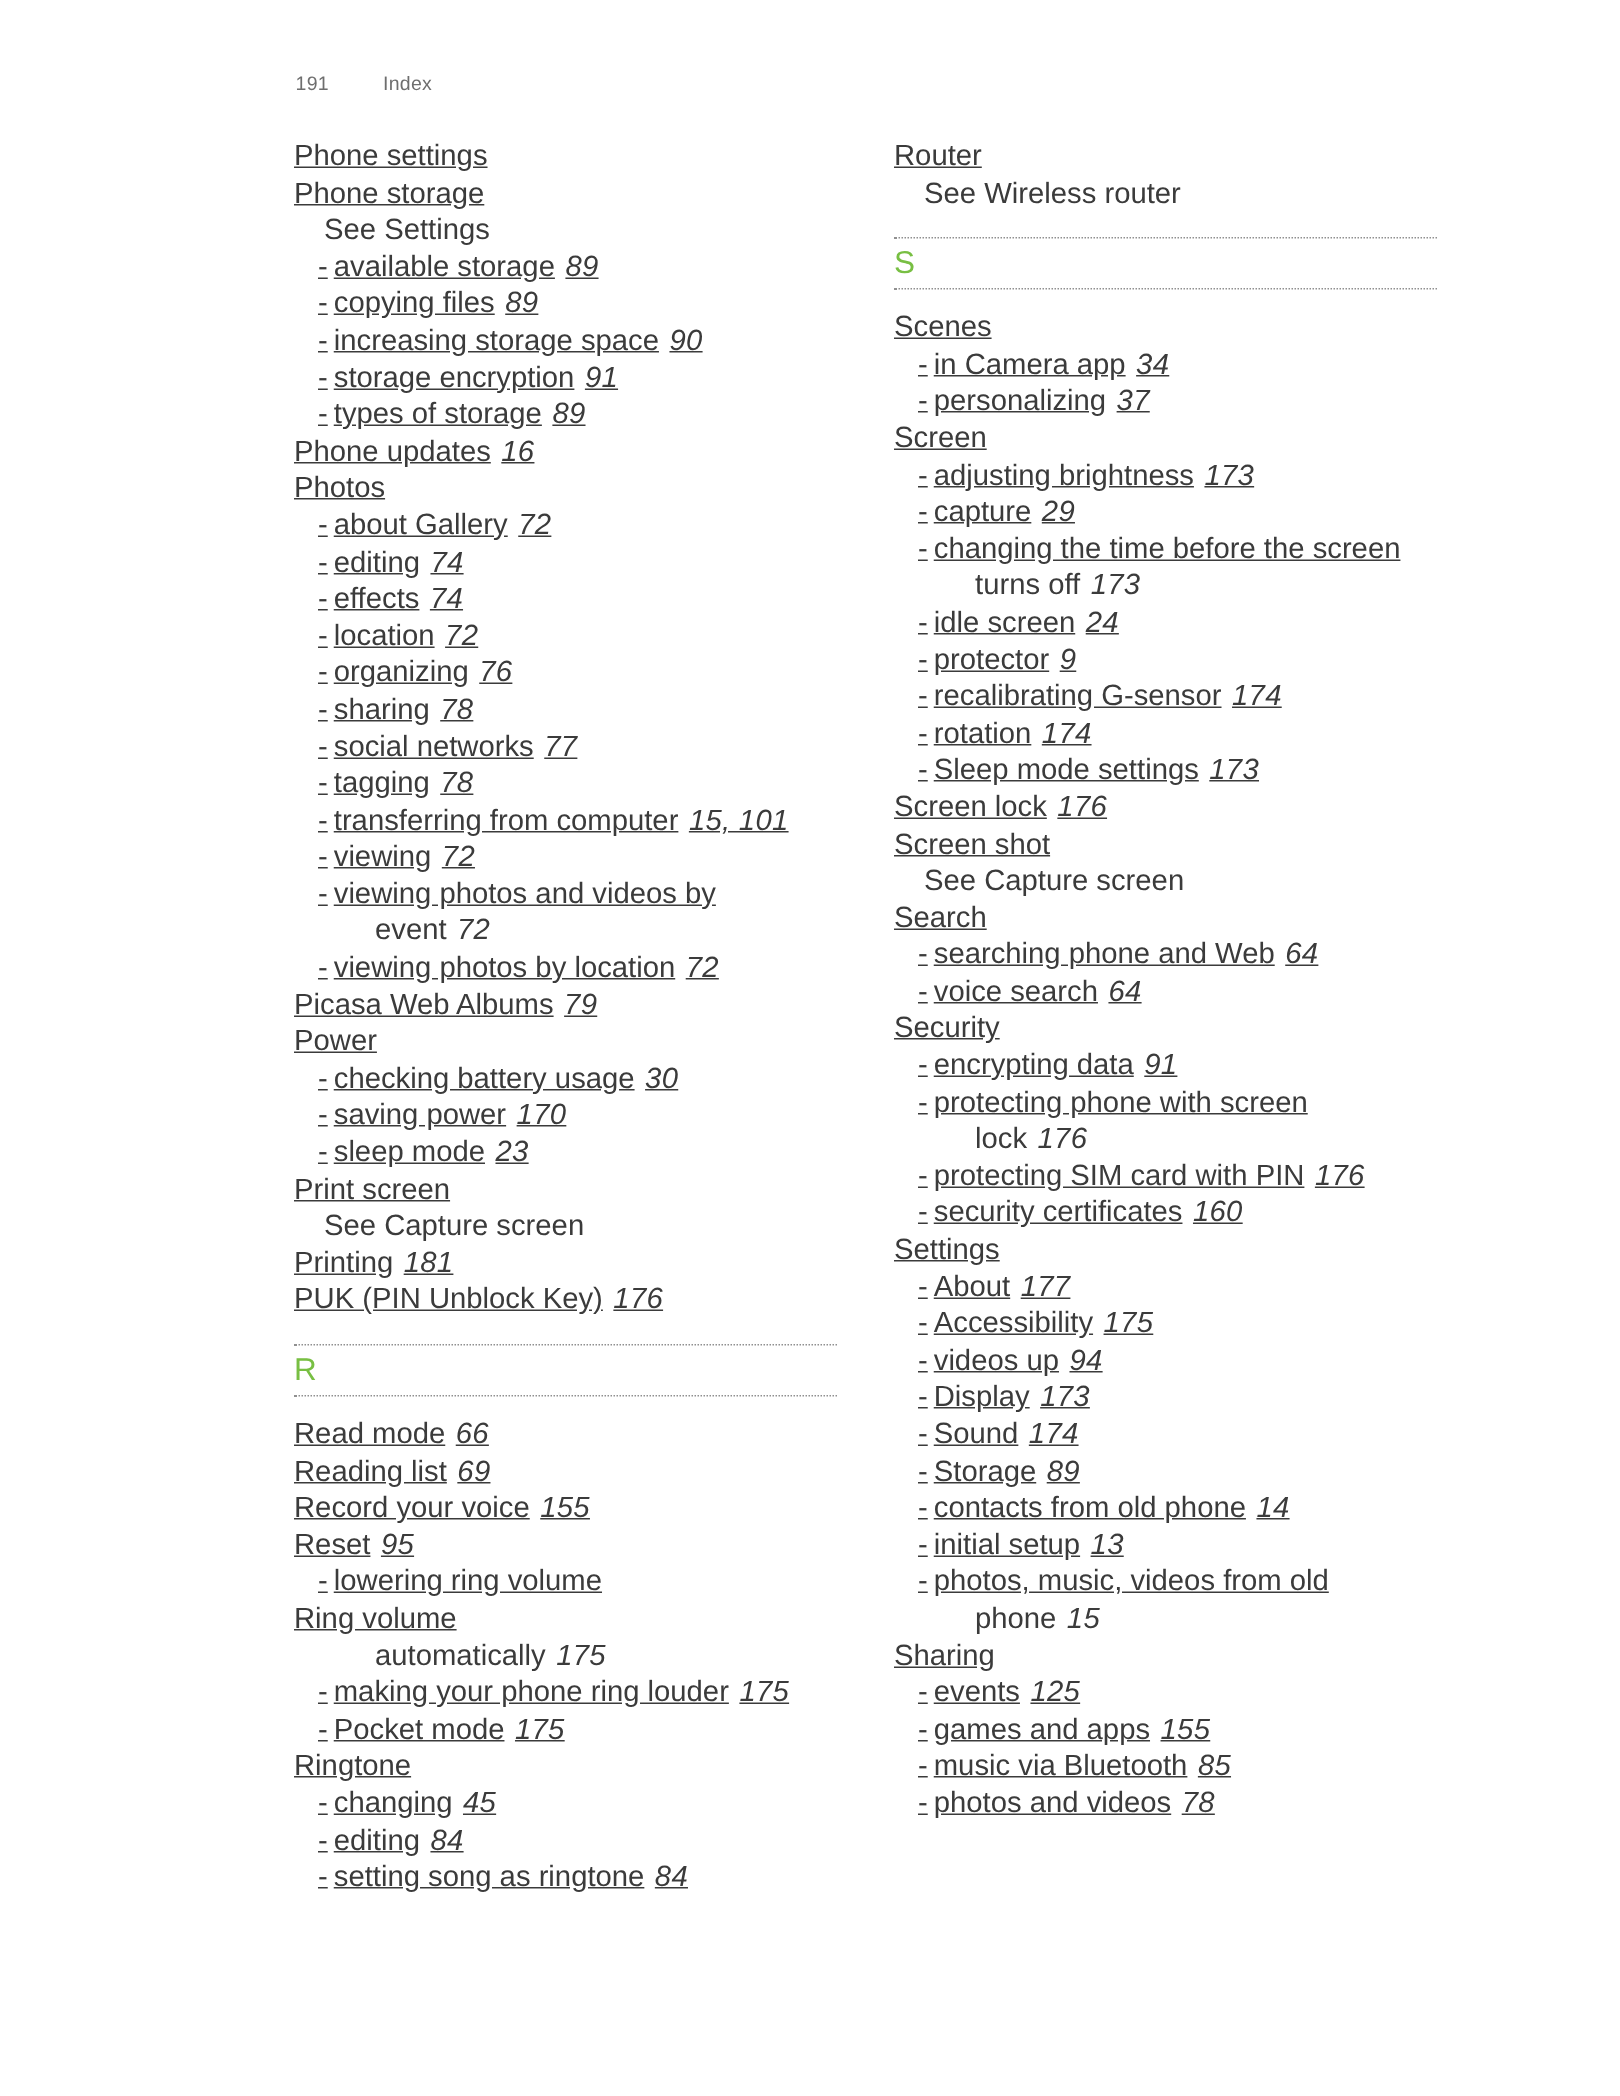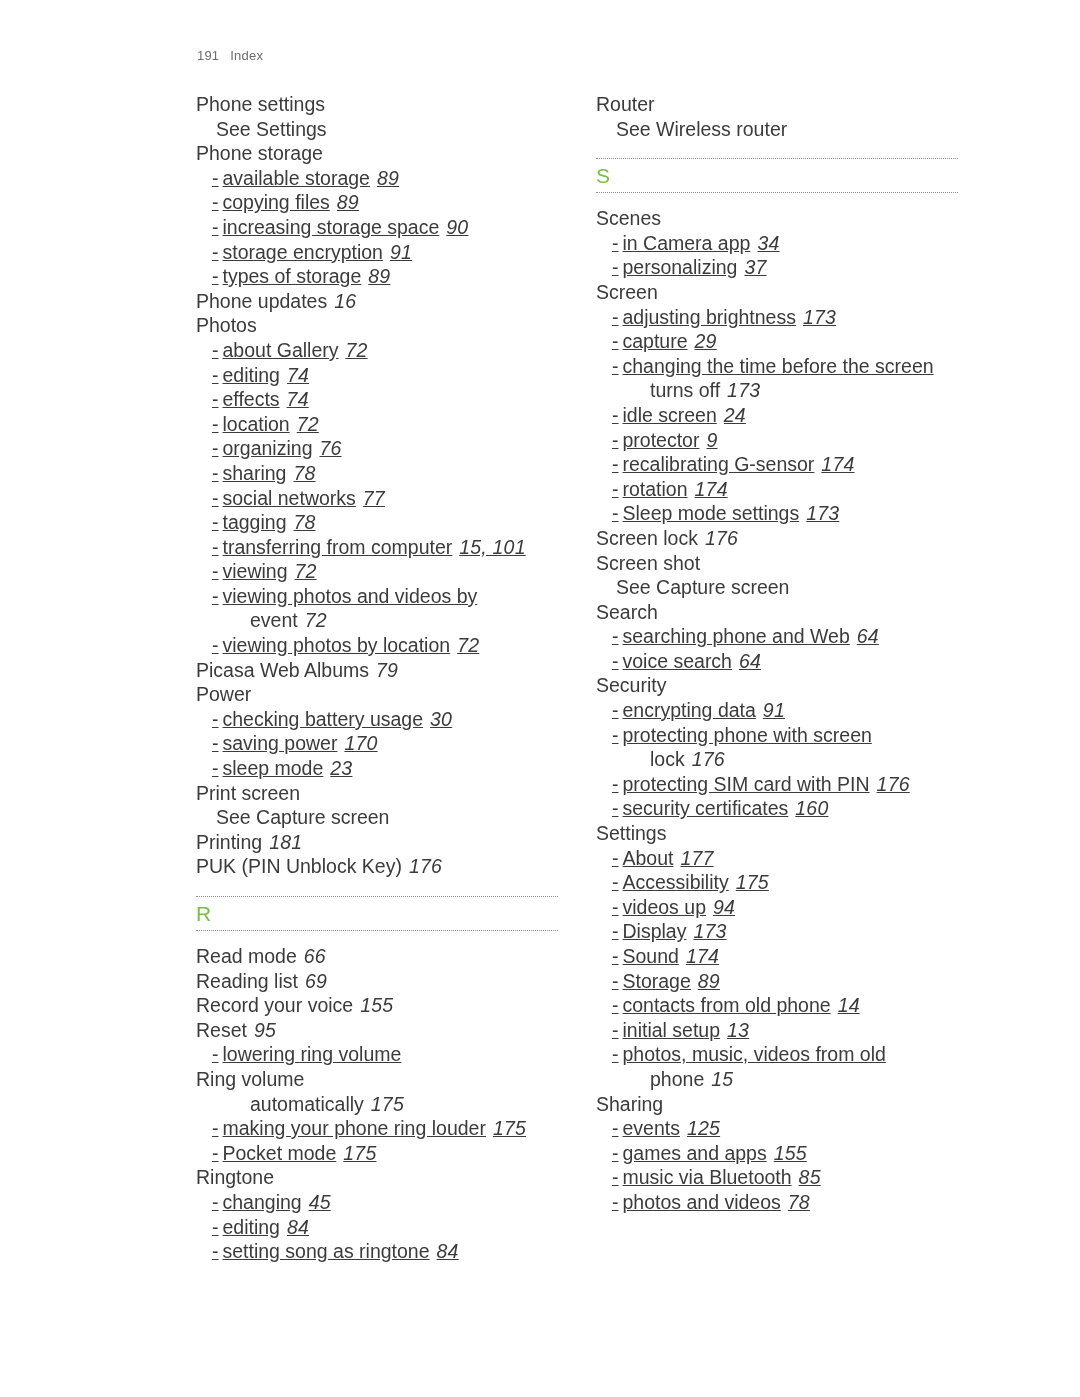--- a/index.html
+++ b/index.html
@@ -22,21 +22,21 @@
   
   .page-header {
     position: absolute;
     left: 197px;
     top: 48px;
     font-size: 13px;
     color: #6e6e6e;
     letter-spacing: 0.2px;
     white-space: nowrap;
   }
-  .page-header .folio { margin-right: 11px; }
+  .page-header .folio { margin-right: 36px; }
 
   
   .columns {
     position: absolute;
     left: 0;
     top: 92px;
     width: 1080px;
   }
   .col {
     position: absolute;
@@ -47,21 +47,21 @@
   .col-right { left: 596px; }
 
   
   .entry {
     font-size: 19.5px;
     line-height: 24.6px;
     color: #3b3b3b;
     font-weight: 300;
     white-space: nowrap;
   }
-  .entry.lvl0 { padding-left: 0; }
+  .entry.lvl0 { padding-left: 0; text-decoration: underline; }
   .entry.lvl1 { padding-left: 16px; text-decoration: underline; }      
   .entry.lvl2 { padding-left: 20px; }      
   .entry.cont { padding-left: 54px; }      
   .entry .pg {
     font-style: italic;
     margin-left: 7px;
     letter-spacing: 0.2px;
   }
   .entry .dash { margin-right: 4px; }
 
@@ -88,22 +88,22 @@
 
 <div class="page">
 
   <div class="page-header" style="color: rgb(110, 110, 110);">
     <span class="folio">191</span><span>Index</span>
   </div>
 
   <div class="columns">
     <div class="col col-left" id="col-left">
         <div class="entry lvl0"><span>Phone settings</span></div>
+        <div class="entry lvl0"><span>Phone storage</span></div>
         <div class="entry lvl2"><span>See Settings</span></div>
-        <div class="entry lvl0"><span>Phone storage</span></div>
         <div class="entry lvl1"><span class="dash">-</span><span>available storage</span><span class="pg">89</span></div>
         <div class="entry lvl1"><span class="dash">-</span><span>copying files</span><span class="pg">89</span></div>
         <div class="entry lvl1"><span class="dash">-</span><span>increasing storage space</span><span class="pg">90</span></div>
         <div class="entry lvl1"><span class="dash">-</span><span>storage encryption</span><span class="pg">91</span></div>
         <div class="entry lvl1"><span class="dash">-</span><span>types of storage</span><span class="pg">89</span></div>
         <div class="entry lvl0"><span>Phone updates</span><span class="pg">16</span></div>
         <div class="entry lvl0"><span>Photos</span></div>
         <div class="entry lvl1"><span class="dash">-</span><span>about Gallery</span><span class="pg">72</span></div>
         <div class="entry lvl1"><span class="dash">-</span><span>editing</span><span class="pg">74</span></div>
         <div class="entry lvl1"><span class="dash">-</span><span>effects</span><span class="pg">74</span></div>

